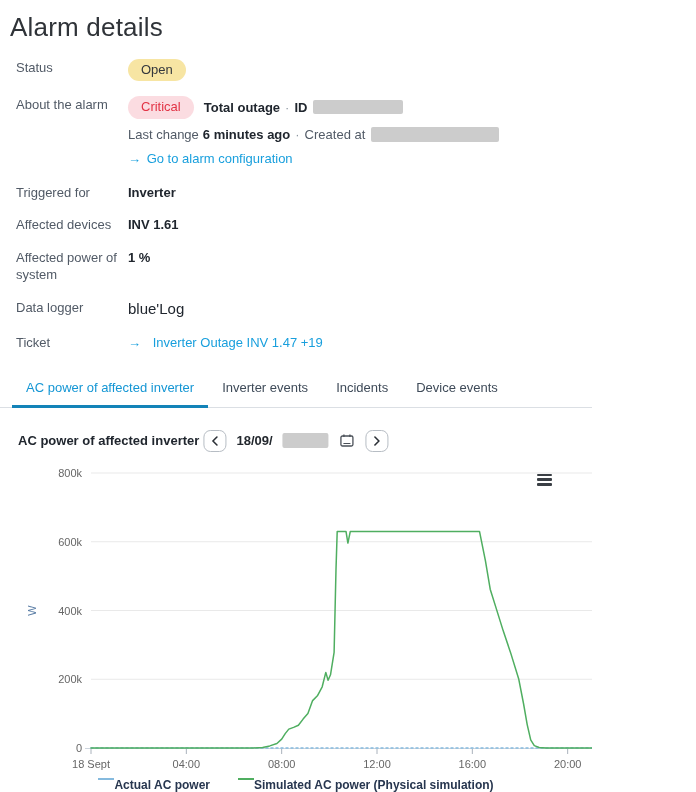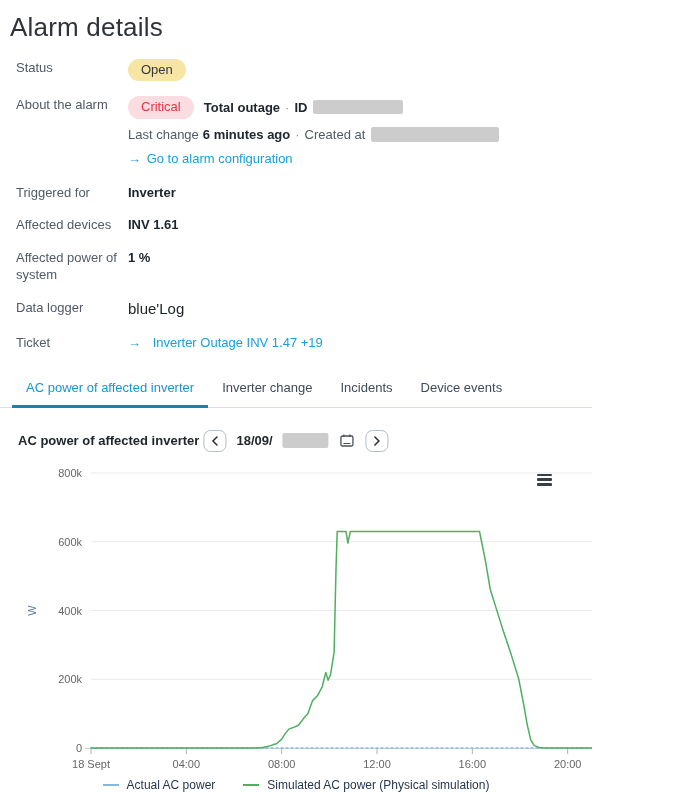--- a/index.html
+++ b/index.html
@@ -37,21 +37,21 @@
   .date-nav{position:absolute;left:50%;transform:translateX(-50%);top:0;display:flex;align-items:center;gap:10px}
   .nav-btn{width:23px;height:22px;border:1.5px solid #b7bdc4;border-radius:7px;background:#fff;display:flex;align-items:center;justify-content:center;cursor:pointer;padding:0}
   .date-text{font-weight:700;font-size:13px;color:#23282e}
   .cal-btn{background:none;border:none;padding:0;margin:0 1px;cursor:pointer;display:flex;align-items:center}
   .chart-wrap{position:relative;margin-top:4px}
   svg.chart{display:block}
   svg.chart text{font-family:"Liberation Sans",sans-serif}
   .menu-btn{position:absolute;top:14px;right:40px;width:15px;height:12px;background:none;border:none;padding:0;cursor:pointer;display:flex;flex-direction:column;justify-content:space-between}
   .menu-btn span{display:block;height:2.5px;background:#3a3f45;border-radius:1px}
   .legend{display:flex;justify-content:center;gap:28px;margin-top:6px}
-  .legend-item{display:flex;align-items:center;gap:8px;font-size:12px;font-weight:400;color:var(--legend-text);cursor:pointer}
+  .legend-item{display:flex;align-items:flex-start;font-size:12px;font-weight:700;color:var(--legend-text);cursor:pointer}
   .legend-swatch{width:16px;height:0;border-top:2px solid #999}
 </style>
 </head>
 <body>
 
 <div class="page">
 
   <h1 class="title">Alarm details</h1>
 
   <div class="rows">
@@ -111,21 +111,21 @@
       <div class="row-label">Ticket</div>
       <div class="row-value">
         <a class="link"><span>→</span>
           <span style="margin-left:8px">Inverter Outage INV 1.47 +19</span></a>
       </div>
     </div>
   </div>
 
   <div class="tabs">
     <div class="tab active">AC power of affected inverter</div>
-    <div class="tab">Inverter change</div>
+    <div class="tab">Inverter events</div>
     <div class="tab">Incidents</div>
     <div class="tab">Device events</div>
   </div>
 
   <div class="chart-head">
     <div class="chart-title">AC power of affected inverter</div>
     <div class="date-nav">
       <button class="nav-btn">
         <svg width="9" height="10" viewBox="0 0 9 10">
             <polyline points="6.5,1 2.5,5 6.5,9" fill="none" stroke="#2b3036" stroke-width="1.6" stroke-linecap="round" stroke-linejoin="round"></polyline>

